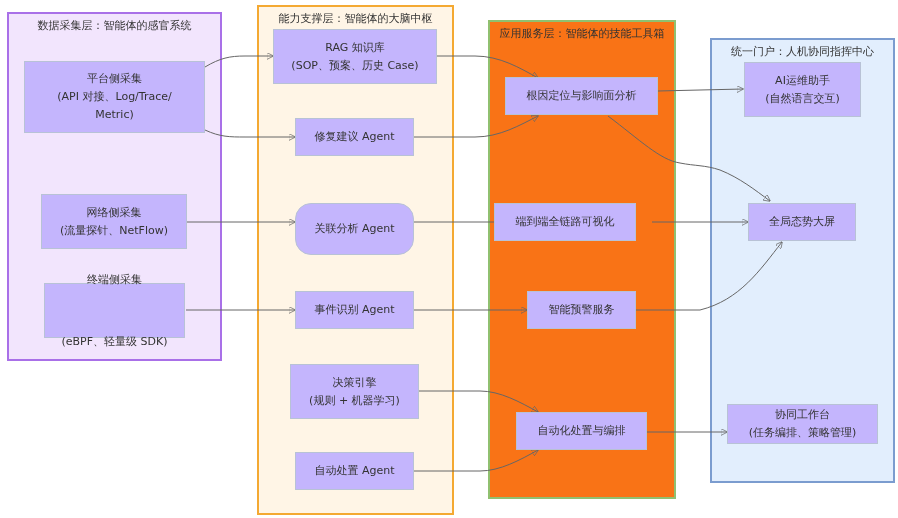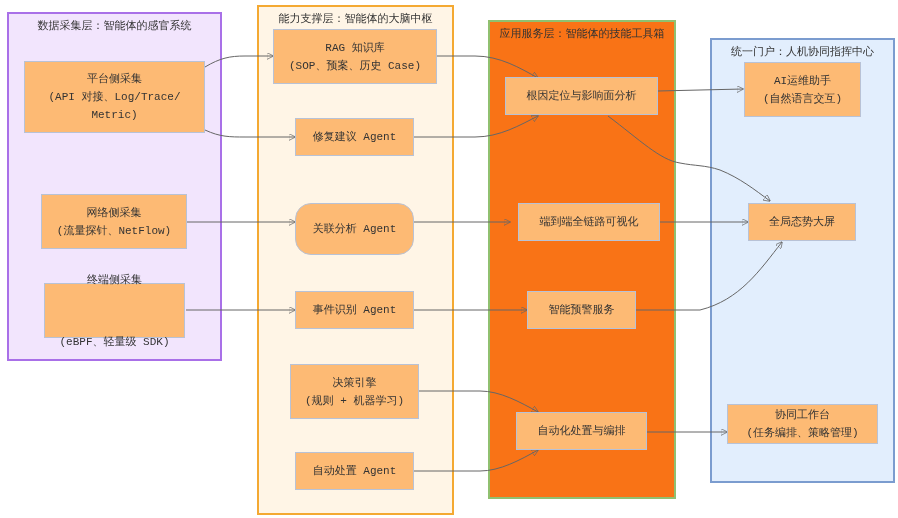--- a/index.html
+++ b/index.html
@@ -7,23 +7,23 @@
            font-family: "DejaVu Sans", "Liberation Sans", sans-serif; color: #333; }
     .layer { position: absolute; box-sizing: border-box; }
     .layer-title { position: absolute; left: 0; right: 0; top: 4px; text-align: center;
                    font-size: 11px; line-height: 16px; color: #333; padding: 0 8px; }
     #layer-data { left: 7px; top: 12px; width: 215px; height: 349px; background: #f2e5fd; border: 2px solid #a970e8; }
     #layer-capability { left: 257px; top: 5px; width: 197px; height: 510px; background: #fff5e6; border: 2px solid #f4a932; padding-left: 26px; }
     #layer-service { left: 488px; top: 20px; width: 188px; height: 479px; background: #f97316; border: 2px solid #90c070; }
     #layer-portal { left: 710px; top: 38px; width: 185px; height: 445px; background: #e2eefd; border: 2px solid #7b9ccf; padding-left: 28px; }
     #layer-portal .layer-title { white-space: nowrap; overflow: hidden; height: 22px; }
     #layer-capability .layer-title { height: 26px; overflow: hidden; }
-    .node { position: absolute; box-sizing: border-box; background: #fdba74; border: 1px solid #b8c2d6;
+    .node { position: absolute; box-sizing: border-box; background: #c4b5fd; border: 1px solid #b8c2d6;
             display: flex; flex-direction: column; align-items: center; justify-content: center;
-            text-align: center; font-size: 11px; line-height: 18px; color: #333; font-family: Liberation Mono, monospace; }
+            text-align: center; font-size: 11px; line-height: 18px; color: #333; }
     svg.edges { position: absolute; left: 0; top: 0; width: 898px; height: 518px; pointer-events: none; }
     svg.edges path { fill: none; stroke: #666; stroke-width: 1; }
   </style>
 </head>
 <body>
 
 <div class="layer" id="layer-data">
   <div class="layer-title">数据采集层：智能体的感官系统</div>
 </div>
 <div class="layer" id="layer-capability">
@@ -90,21 +90,21 @@
   <span>决策引擎</span>
   <span>(规则 + 机器学习)</span>
 </div>
 <div class="node" style="left:295px;top:452px;width:119px;height:38px;">
   <span>自动处置 Agent</span>
 </div>
 
 <div class="node" style="left:505px;top:77px;width:153px;height:38px;">
   <span>根因定位与影响面分析</span>
 </div>
-<div class="node" style="left:518px;top:203px;width:142px;height:38px;">
+<div class="node" style="left:494px;top:203px;width:142px;height:38px;">
   <span>端到端全链路可视化</span>
 </div>
 <div class="node" style="left:527px;top:291px;width:109px;height:38px;">
   <span>智能预警服务</span>
 </div>
 <div class="node" style="left:516px;top:412px;width:131px;height:38px;">
   <span>自动化处置与编排</span>
 </div>
 
 <div class="node" style="left:744px;top:62px;width:117px;height:55px;">

